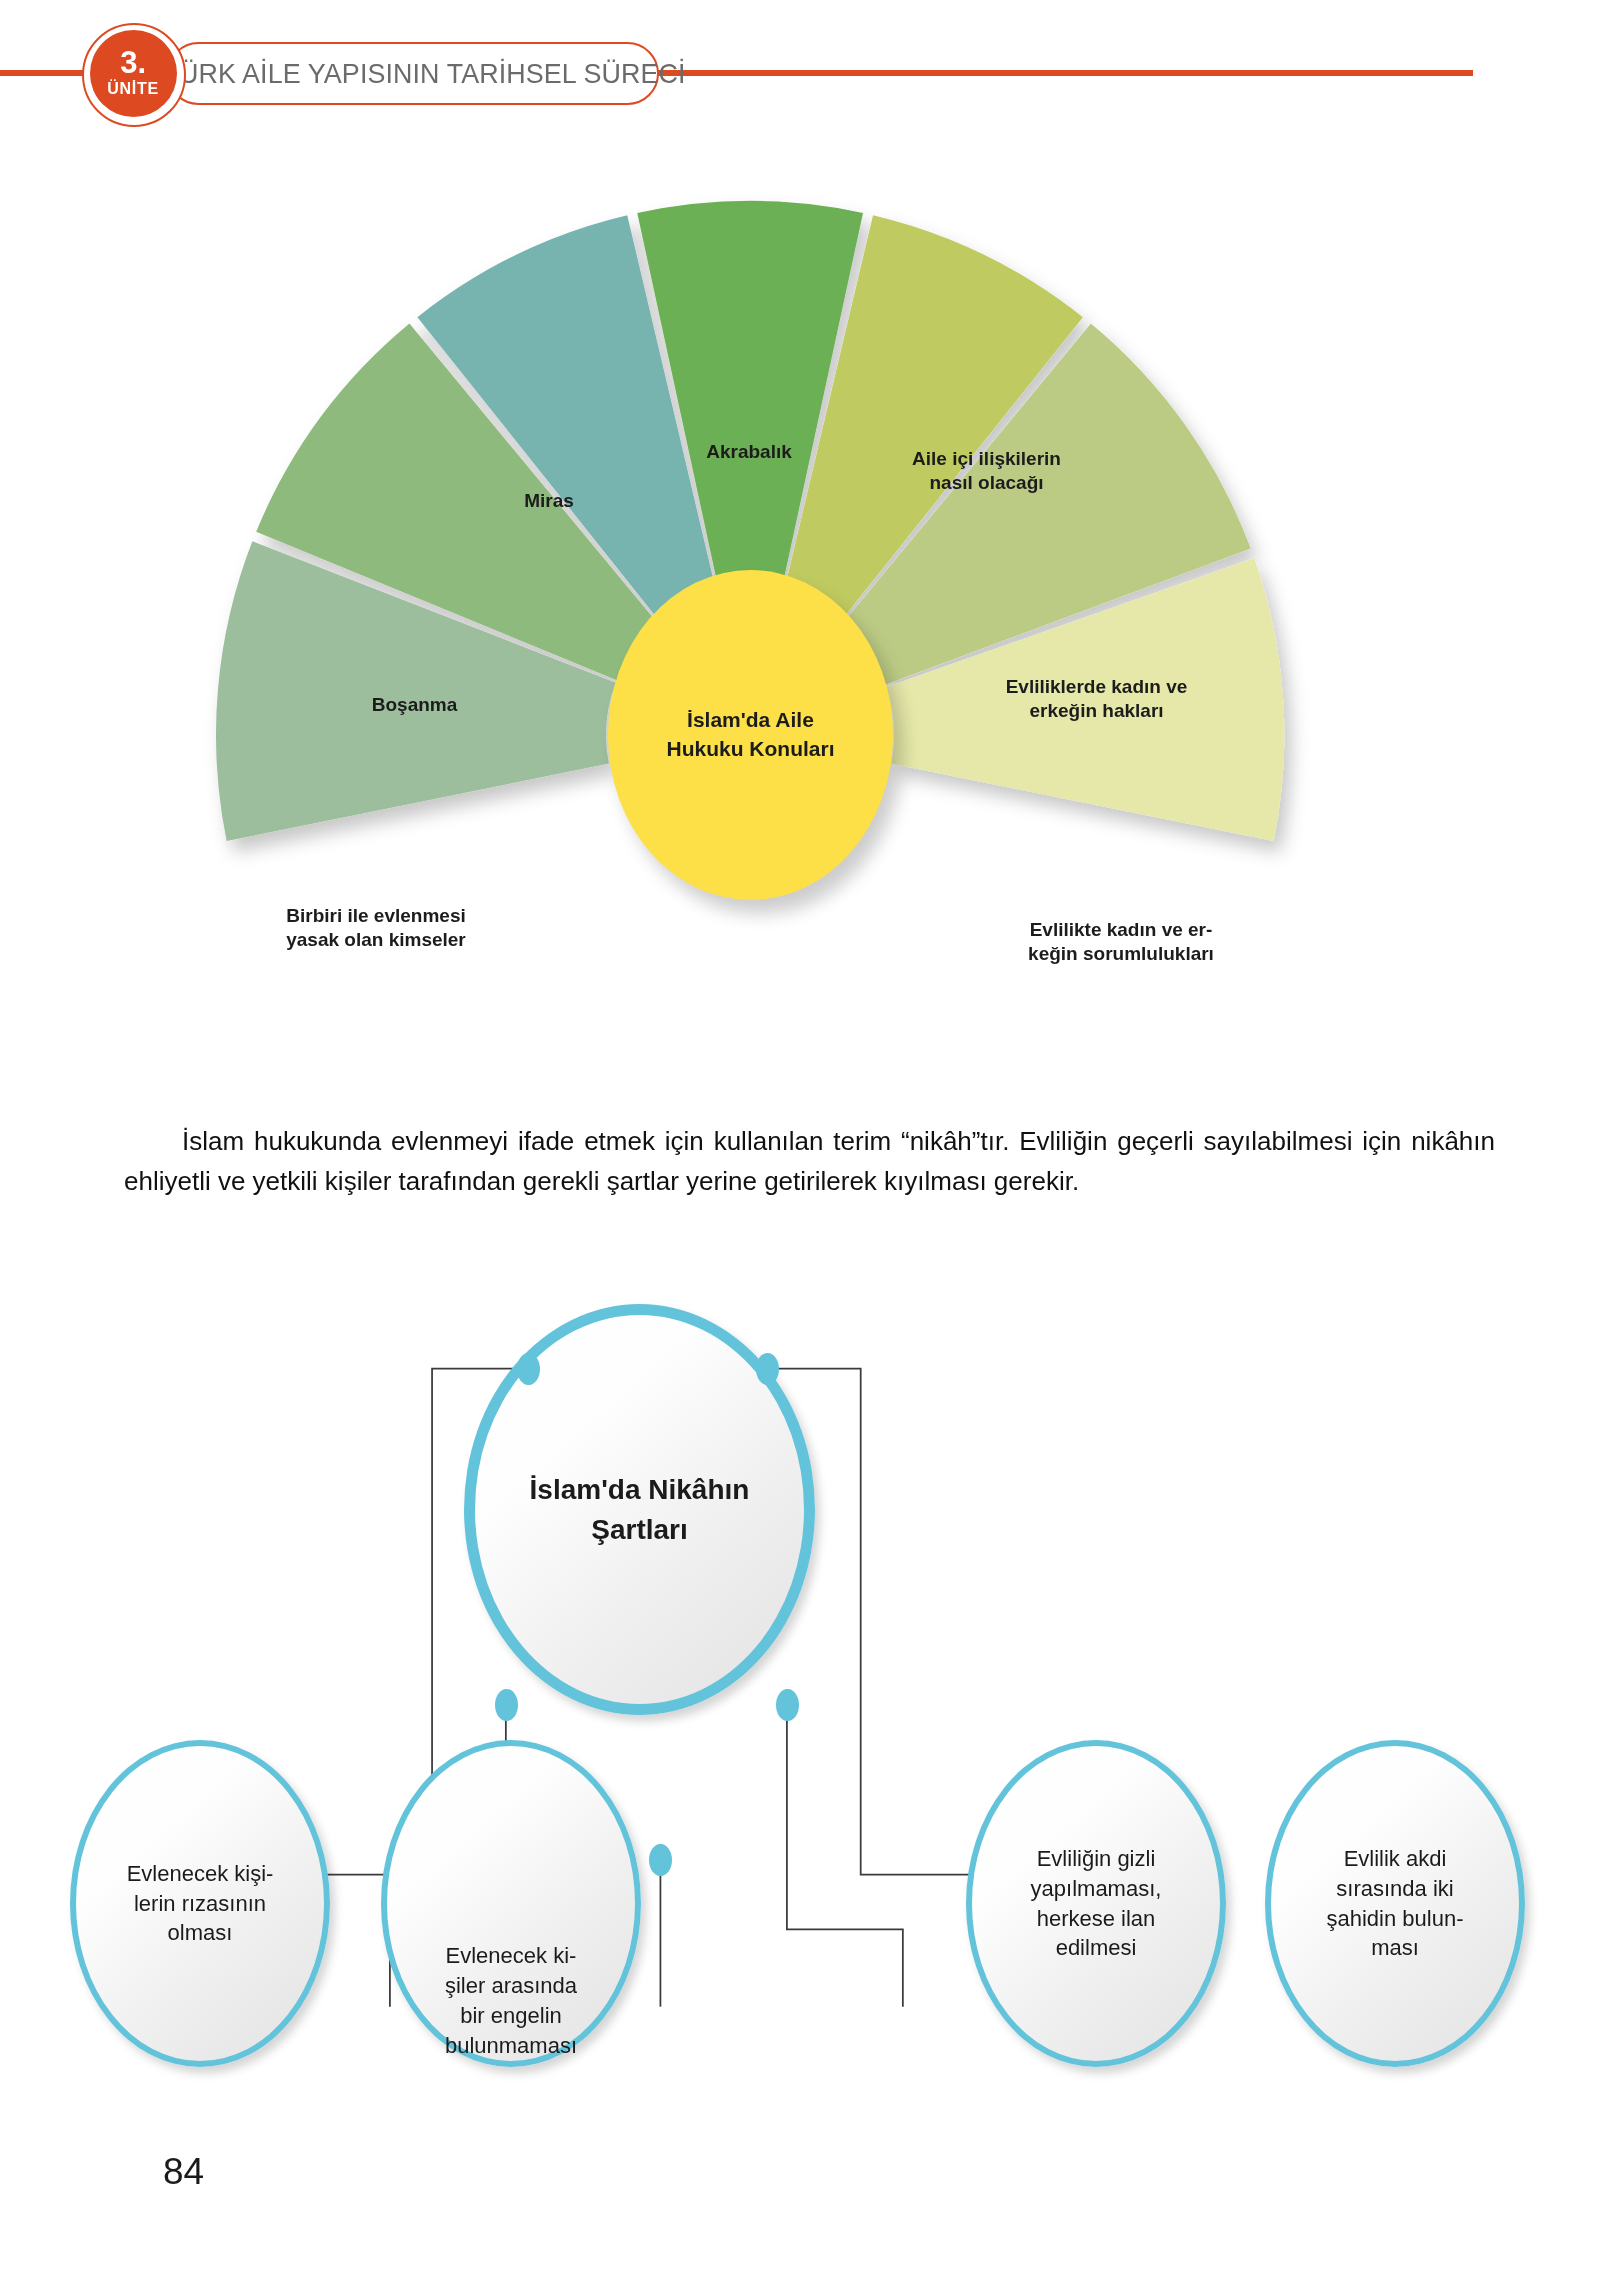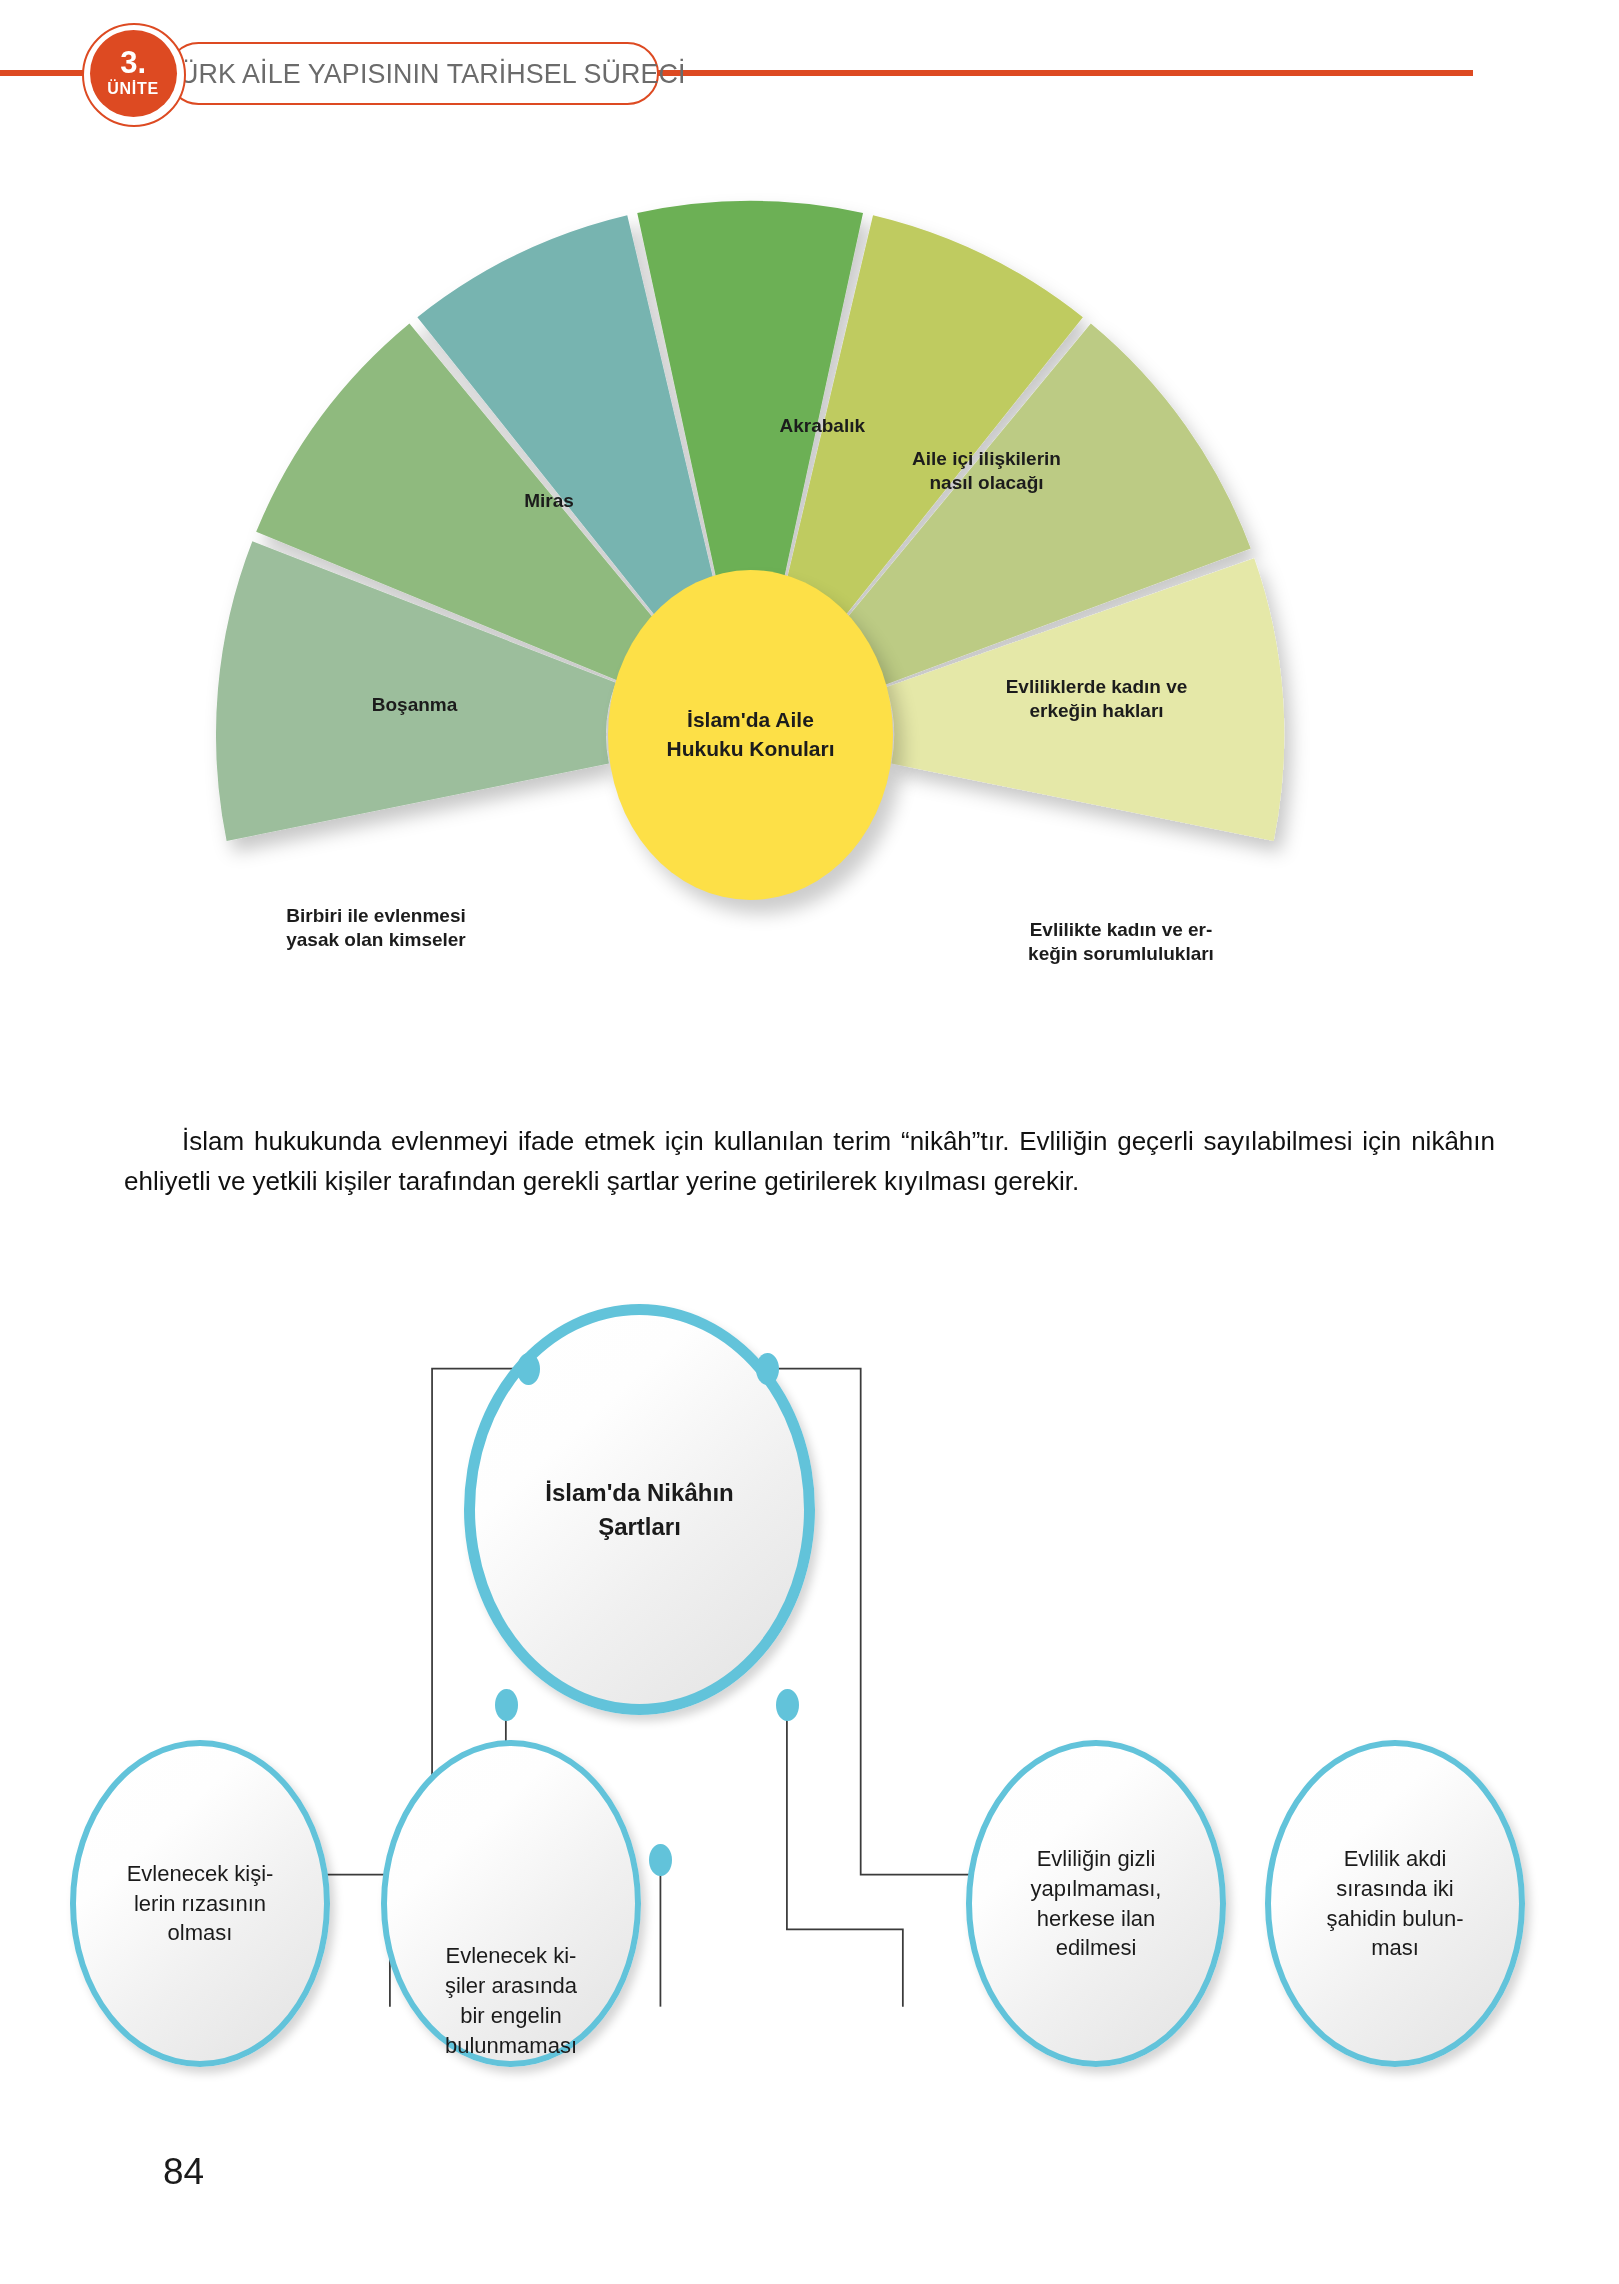--- a/index.html
+++ b/index.html
@@ -95,21 +95,21 @@
     background: linear-gradient(138deg,#ffffff 0%,#fefefe 30%,#f0f0f0 62%,#e2e2e2 100%);
     border:6.3px solid #62c3da;
     box-shadow: 4.9px 6.3px 9.1px rgba(0,0,0,0.17);
     z-index:3;
   }
   .node-root{
     left:394px; top:0px; width:351px; height:411px;
     border-width:11.2px;
   }
   .node-root-text{
-    font-size:24px; font-weight:bold; line-height:1.4; color:#1b1b1b;
+    font-size:28px; font-weight:bold; line-height:1.4; color:#1b1b1b;
     white-space:pre-line;
   }
   .node-leaf{ width:260px; height:327px; top:436px; }
   .node-leaf-text{
     font-size:22px; line-height:1.36; color:#1b1b1b;
     white-space:pre-line; padding:0 12.7px;
   }
   .lf0{ left:0px; }
   .lf1{ left:311px;align-items:flex-end; }
   .lf2{ left:598px; }
@@ -162,21 +162,21 @@
         <path d="M 961.8378002629595 55.384056689413 A 760 760 0 0 1 1260.4382764935963 200.47817672454357 L 914.7037456331411 634.6355608270151 A 205 205 0 0 0 834.1601961235615 595.498331080697 Z" fill="#bfcb60"></path>
         <path d="M 1271.764326015778 209.6765439327853 A 760 760 0 0 1 1499.218653340089 529.7744547853089 L 979.1116104404188 723.4588989881426 A 205 205 0 0 0 917.7587984647822 637.1166993502908 Z" fill="#bccb84"></path>
         <path d="M 1504.179052202725 543.4961092118031 A 760 760 0 0 1 1531.8747177394198 945.8696618695084 L 987.9201541270803 835.69510616217 A 205 205 0 0 0 980.4496127652087 727.1601347216048 Z" fill="#e5e8a8"></path>
       </g>
   </svg>
 
   <div class="seg-label" style="left:28px;  top:728px; width:302px;">Birbiri ile evlenmesi
 yasak olan kimseler</div>
   <div class="seg-label" style="left:91px; top:517px;  width:253px;">Boşanma</div>
   <div class="seg-label" style="left:250px; top:313px;  width:204px;">Miras</div>
-  <div class="seg-label" style="left:436px; top:238px;  width:232px;text-align:right;">Akrabalık</div>
+  <div class="seg-label" style="left:436px; top:264px;  width:232px;">Akrabalık</div>
   <div class="seg-label" style="left:656px; top:271px;  width:267px;">Aile içi ilişkilerin
 nasıl olacağı</div>
   <div class="seg-label" style="left:752px;top:499px;  width:295px;">Evliliklerde kadın ve
 erkeğin hakları</div>
   <div class="seg-label" style="left:773px;top:742px; width:302px;">Evlilikte kadın ve er-
 keğin sorumlulukları</div>
 
   <div class="center-hub">
     <span class="center-hub-text">İslam'da Aile
 Hukuku Konuları</span>

